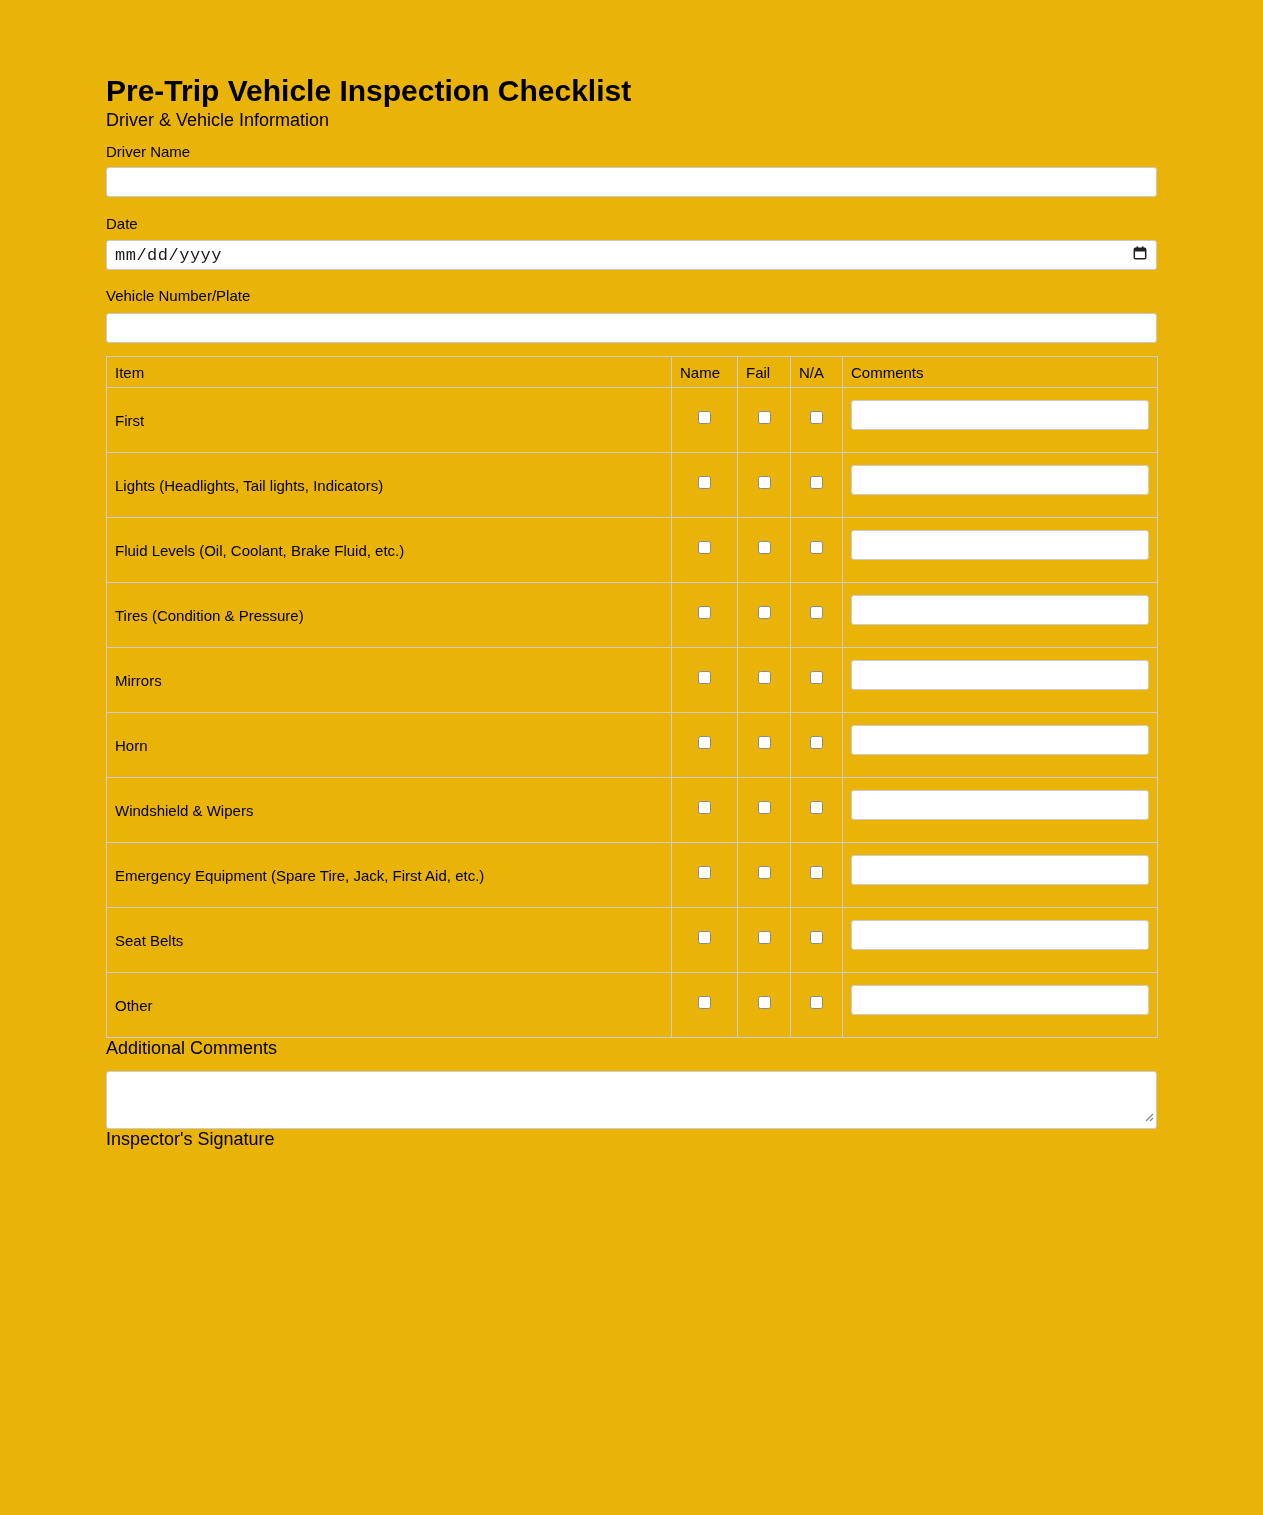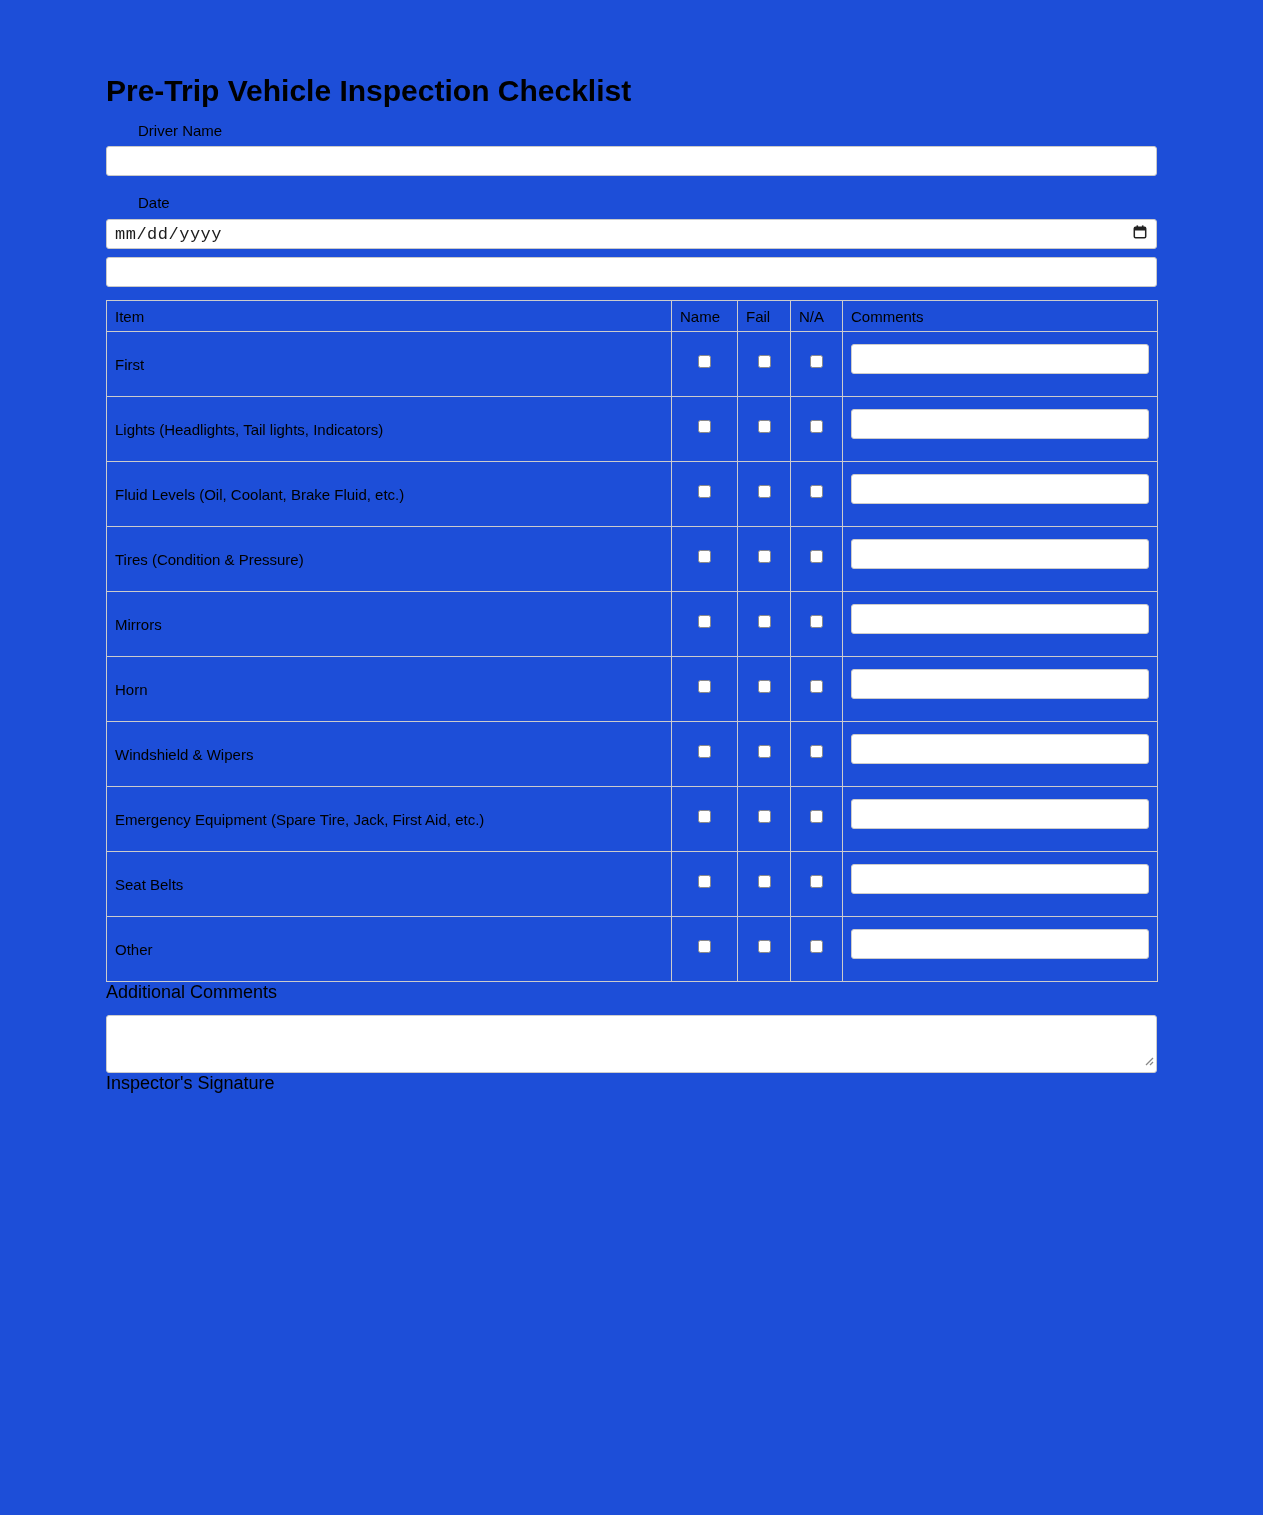--- a/index.html
+++ b/index.html
@@ -1,31 +1,31 @@
 <!DOCTYPE html>
 <html><head>
 <meta charset="utf-8">
 <style>
   * { box-sizing: border-box; }
   html, body { margin: 0; padding: 0; background: #ffffff; }
   body { font-family: "Liberation Sans", sans-serif; color: #000000; }
 
-  .viewport { position: relative; width: 1263px; height: 1515px; background: #1d4ed8; overflow: hidden; }
+  .viewport { position: relative; width: 1263px; height: 1515px; background: #eab308; overflow: hidden; }
   .clip { position: absolute; top: 0; left: 0; width: 1263px; height: 1300px; overflow: hidden; }
   .content { margin: 0 106px; width: 1051px; }
 
   h1.page-title { margin: 72px 0 0 0; font-size: 30px; line-height: 38px; font-weight: 700; }
 
   h2.section-heading { margin: 0; font-size: 18px; line-height: 21px; font-weight: 400; }
   .mt-driver { margin-top: 30px; }
   .mt-checklist { margin-top: 45px; }
   .mt-comments { margin-top: 28px; }
   .mt-signature { margin-top: 36px; }
 
-  .field-label { display: block; font-size: 15px; line-height: 18px; margin-left: 32px; }
+  .field-label { display: block; font-size: 15px; line-height: 18px; }
   .lbl-1 { margin-top: 12px; }
   .lbl-2 { margin-top: 18px; }
   .lbl-3 { margin-top: 17px; }
 
   .text-input {
     display: block; width: 100%; height: 30px; margin-top: 6px;
     border: 1px solid #c9c9c9; border-radius: 3px; background: #fff;
     padding: 0 8px; font-size: 15px; font-family: "Liberation Sans", sans-serif;
     outline: none;
   }
@@ -76,37 +76,39 @@
 </style>
 </head>
 <body>
 
 <div class="viewport">
   <div class="clip">
     <div class="content">
 
       <h1 class="page-title">Pre-Trip Vehicle Inspection Checklist</h1>
 
+      <h2 class="section-heading mt-driver">Driver &amp; Vehicle Information</h2>
 
       <label class="field-label lbl-1">Driver Name</label>
       <input type="text" class="text-input" value="" style="">
 
       <label class="field-label lbl-2">Date</label>
       <div class="date-input">
         <span class="date-text">mm/dd/yyyy</span>
         <span class="cal-icon">
           <svg width="16" height="16" viewBox="0 0 16 16">
             <rect x="2.3" y="3.3" width="11.4" height="10.4" rx="1.2" fill="none" stroke="#222222" stroke-width="1.5"></rect>
             <rect x="2.3" y="3.3" width="11.4" height="3.2" fill="#222222"></rect>
             <line x1="5.3" y1="1.4" x2="5.3" y2="4" stroke="#222222" stroke-width="1.6"></line>
             <line x1="10.7" y1="1.4" x2="10.7" y2="4" stroke="#222222" stroke-width="1.6"></line>
           </svg>
         </span>
       </div>
 
+      <label class="field-label lbl-3">Vehicle Number/Plate</label>
       <input type="text" class="text-input in-3" value="" style="">
 
 
       <table class="checklist">
         <colgroup>
           <col style="width:565px">
             <col style="width:66px">
             <col style="width:53px">
             <col style="width:52px">
             <col style="width:315px">

